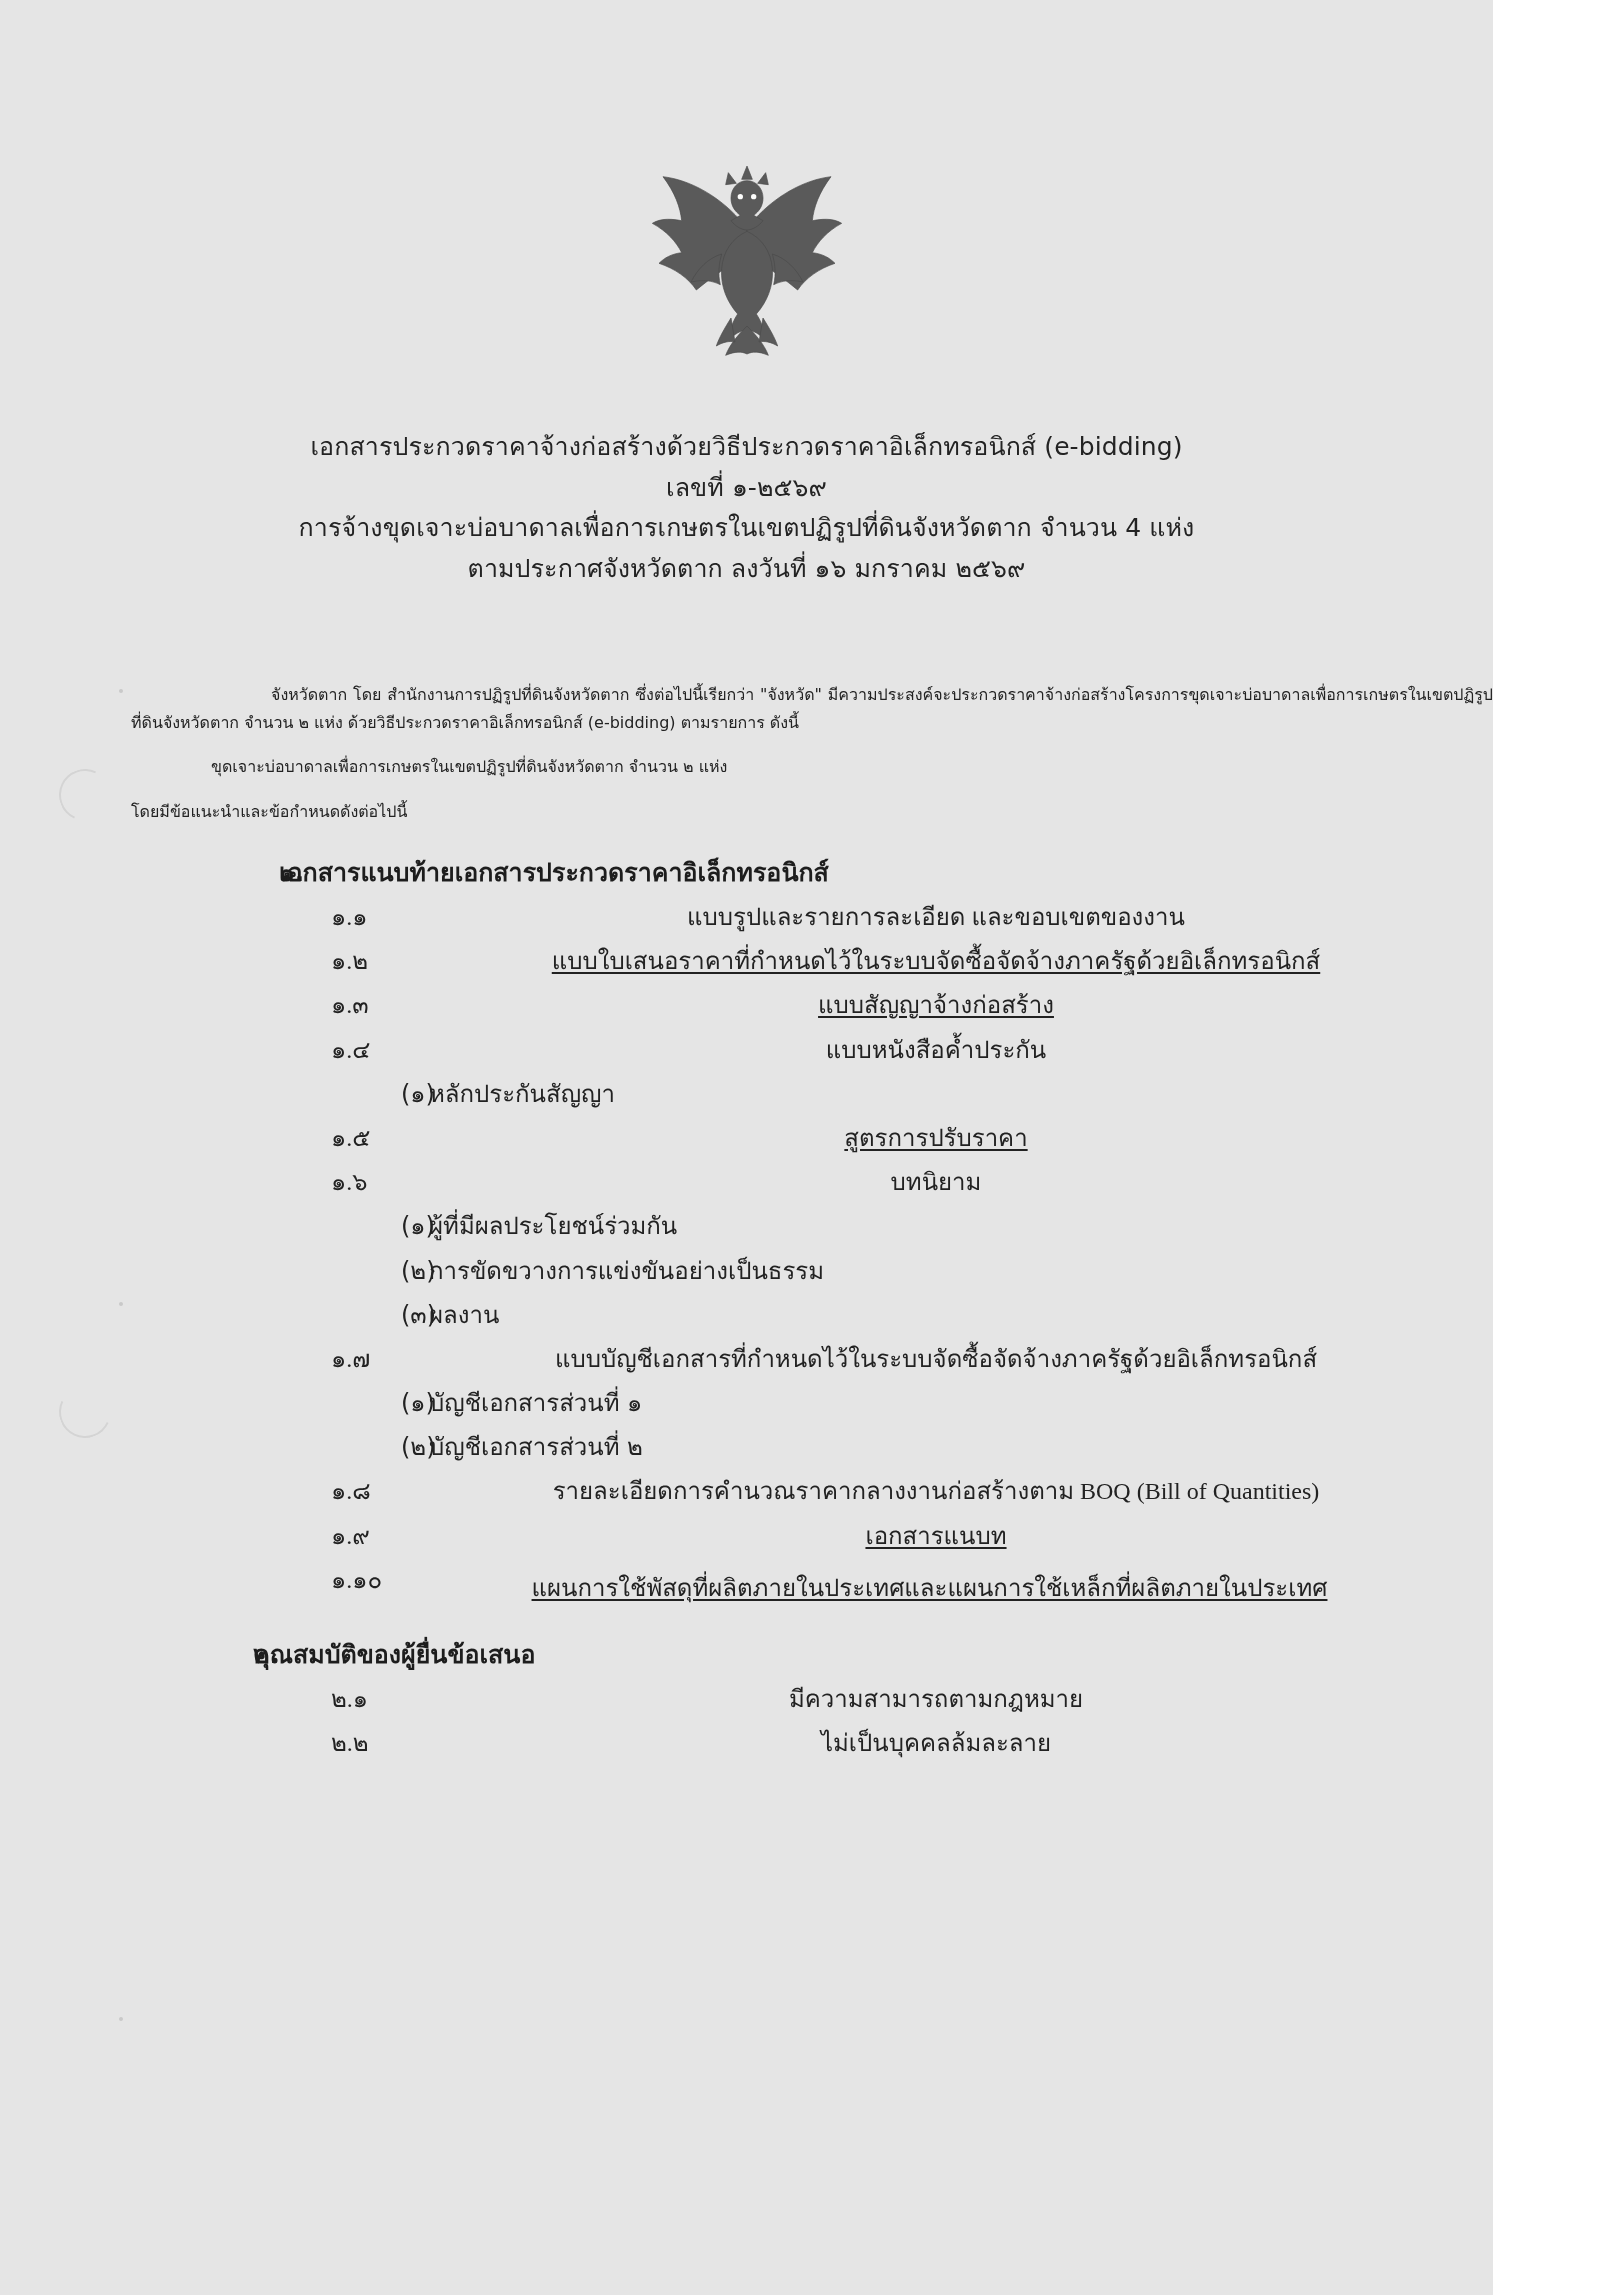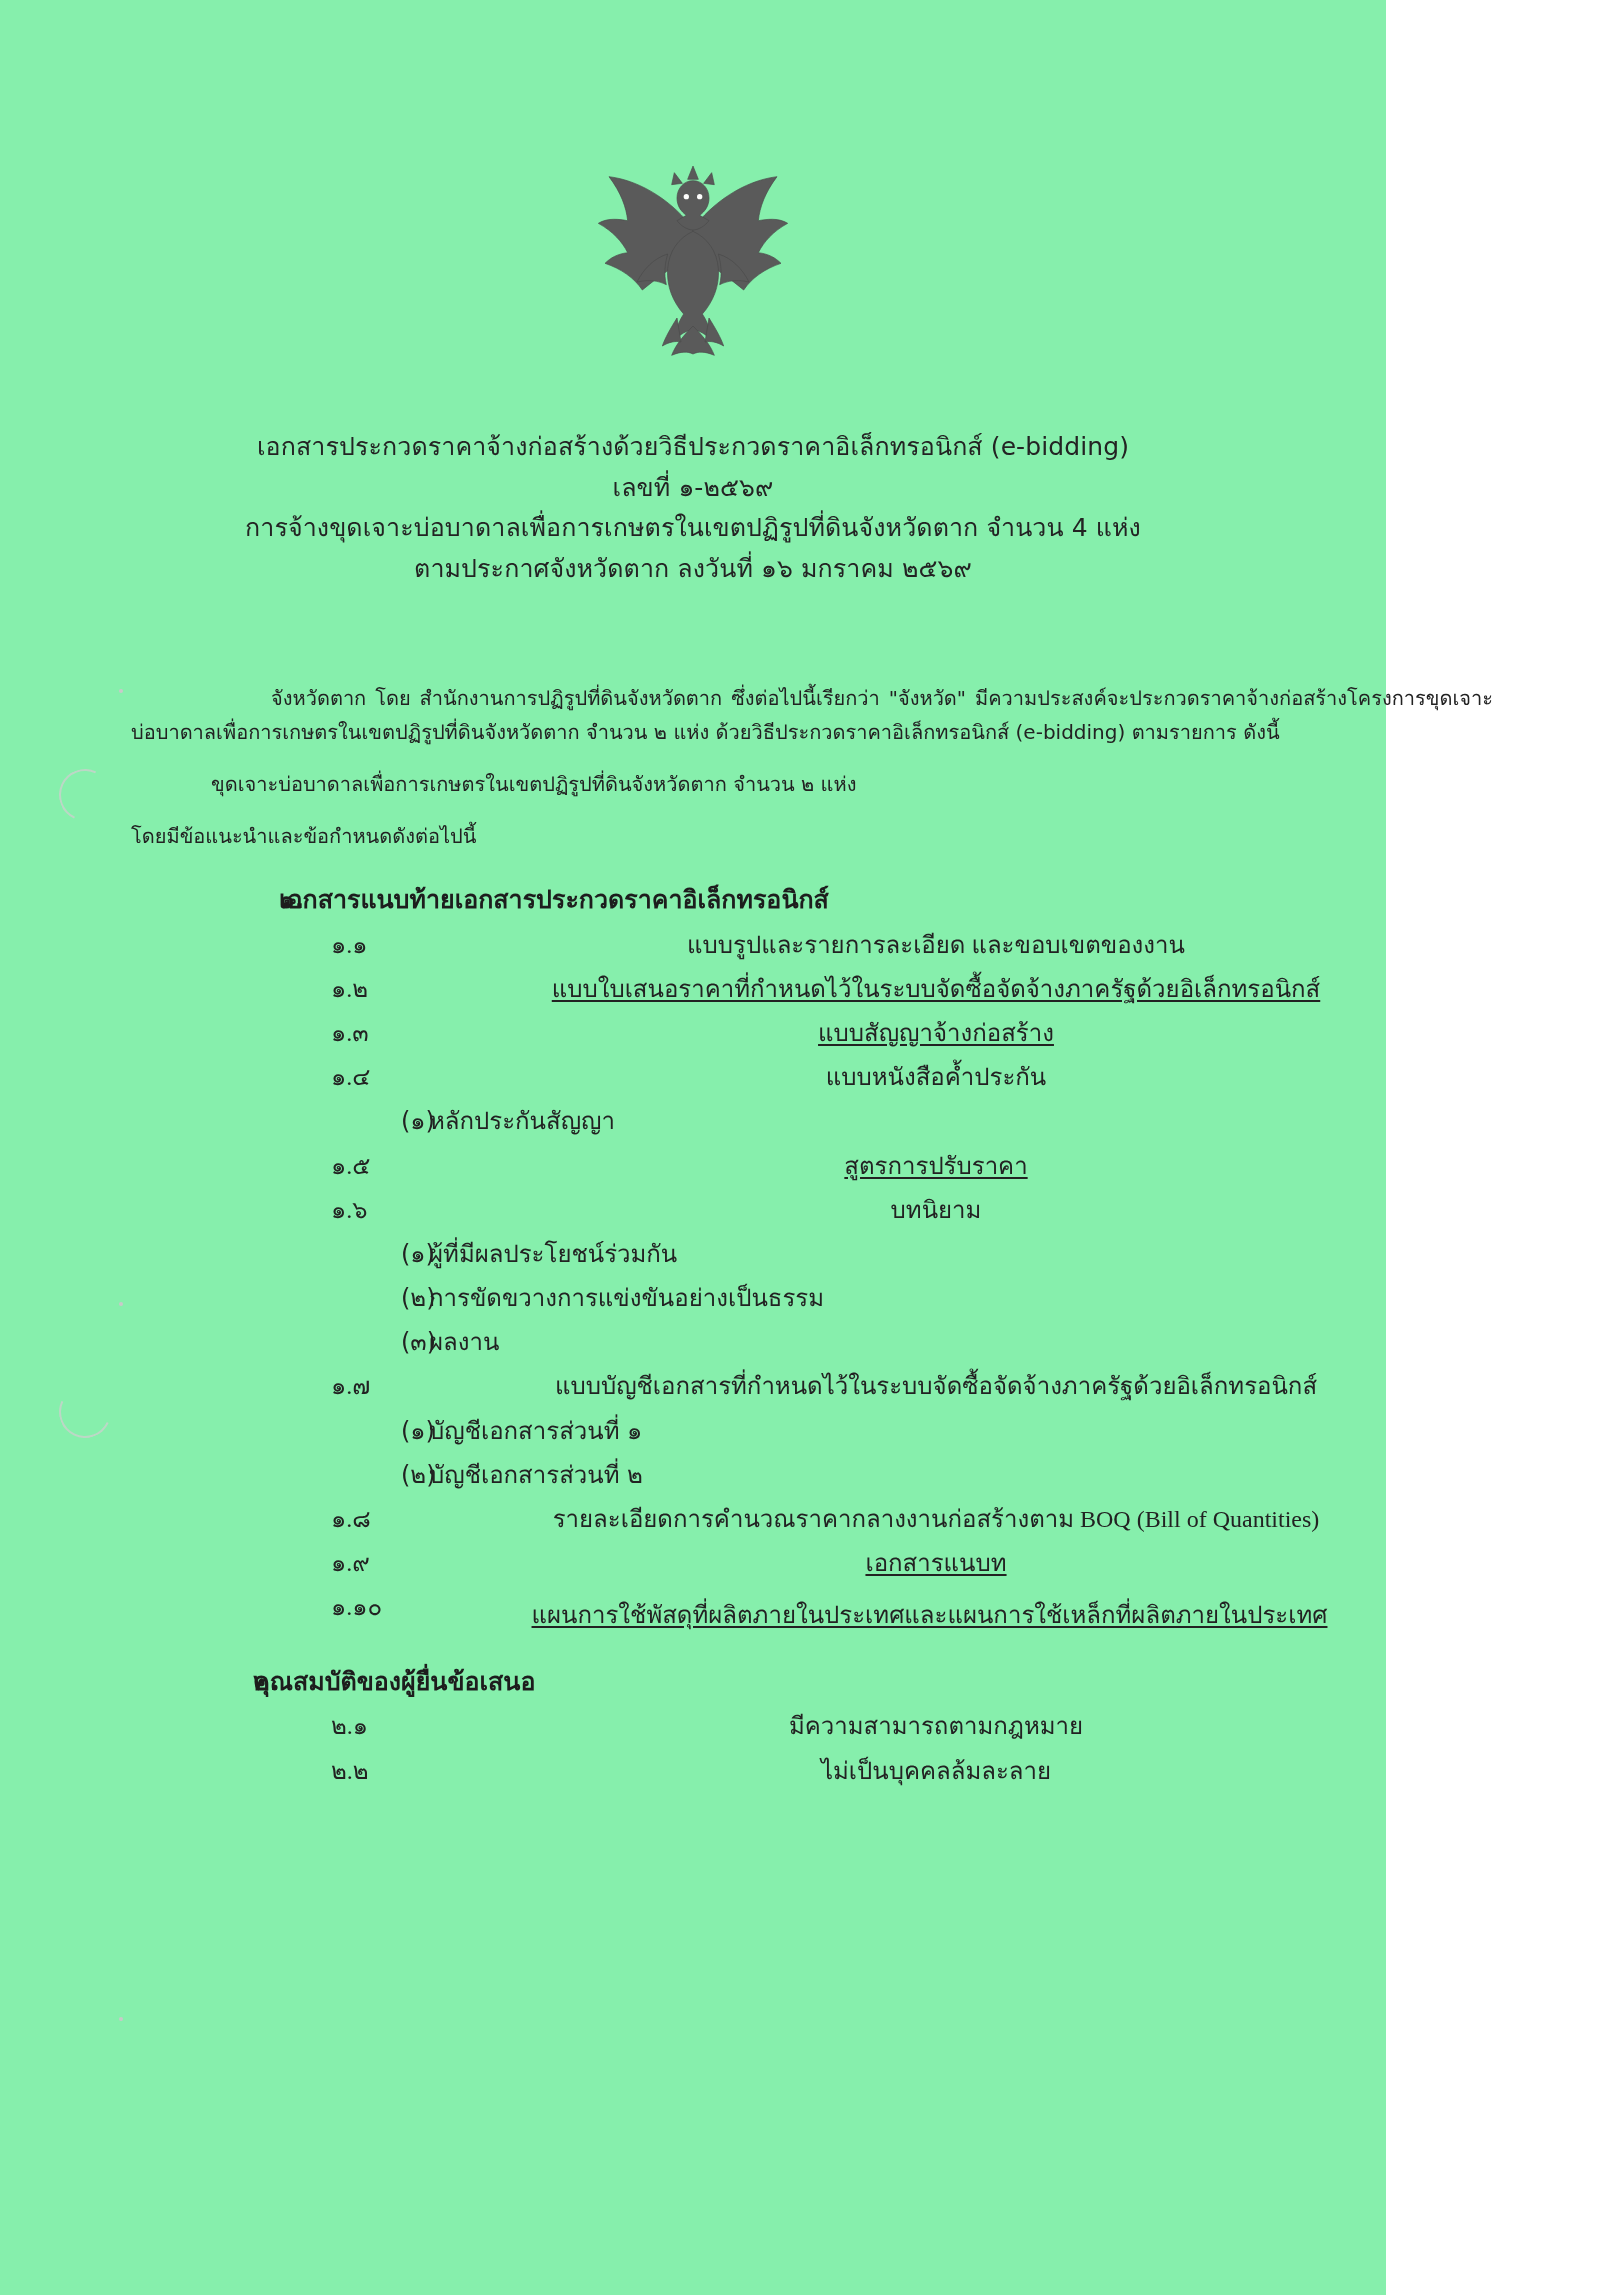--- a/index.html
+++ b/index.html
@@ -10,23 +10,23 @@
   body {
     width: 1609px;
     height: 2295px;
     font-family: "DejaVu Sans", "Liberation Sans", sans-serif;
     color: #1b1b1b;
     position: relative;
     overflow: hidden;
   }
   .page {
     position: relative;
-    width: 1386px;
+    width: 1493px;
     height: 2295px;
-    background: #86efac;
+    background: #e5e5e5;
     padding: 0;
     box-sizing: border-box;
   }
   
   .scan-mark {
     position: absolute;
     border-radius: 50%;
     border: 2px solid #d8d8d8;
     opacity: .75;
   }
@@ -70,21 +70,21 @@
     letter-spacing: 0.1px;
   }
 
   .body-block {
     position: absolute;
     top: 681px;
     left: 131px;
     width: 1362px;
   }
   .para {
-    font-size: 20px;
+    font-size: 16px;
     line-height: 1.72;
     text-align: justify;
     text-justify: inter-word;
     color: #222;
     margin: 0 0 17.4px 0;
   }
   .para.indent { text-indent: 140px; }
   .para.center-ish { text-indent: 80px; }
   .para.nomargin { margin-bottom: 0; }
 

